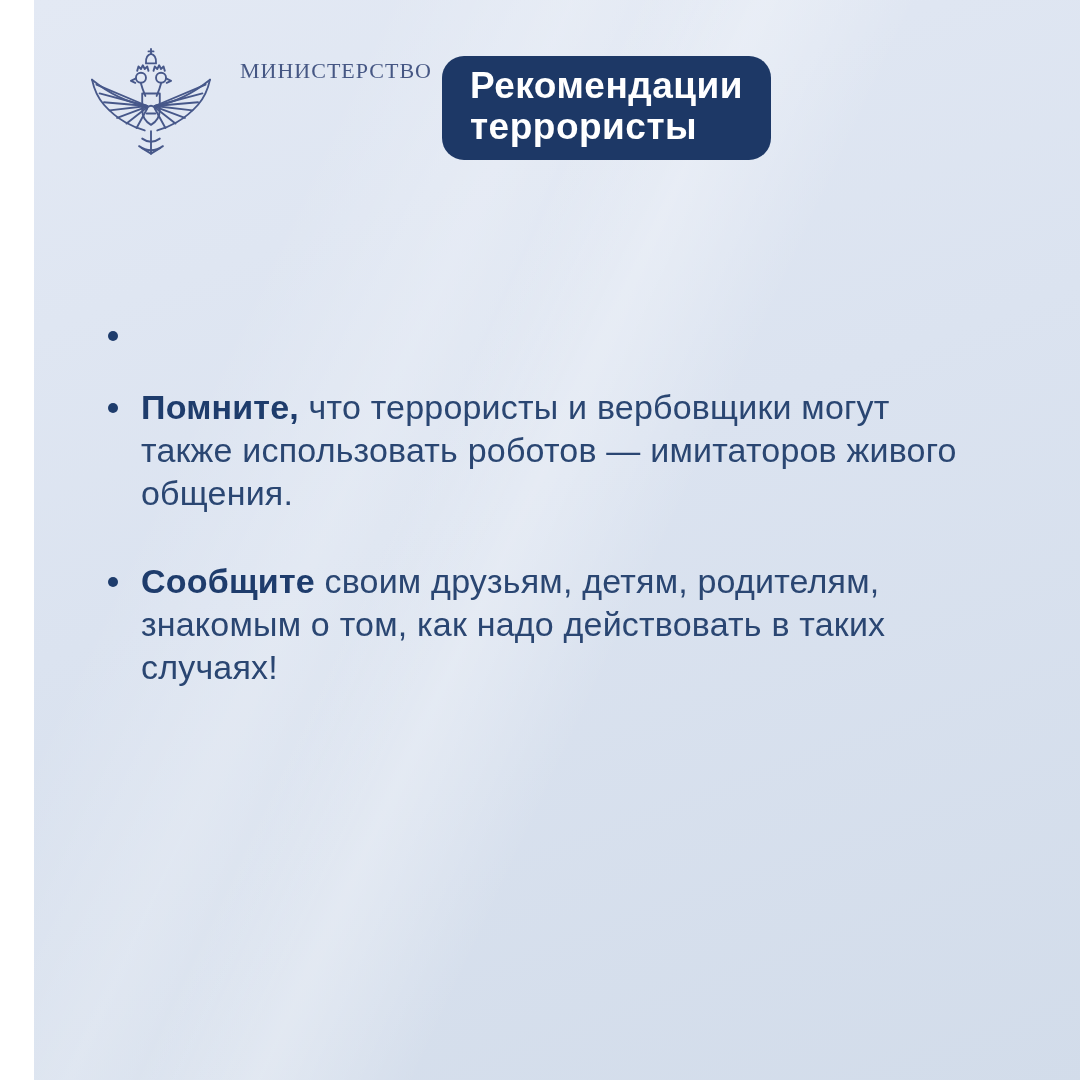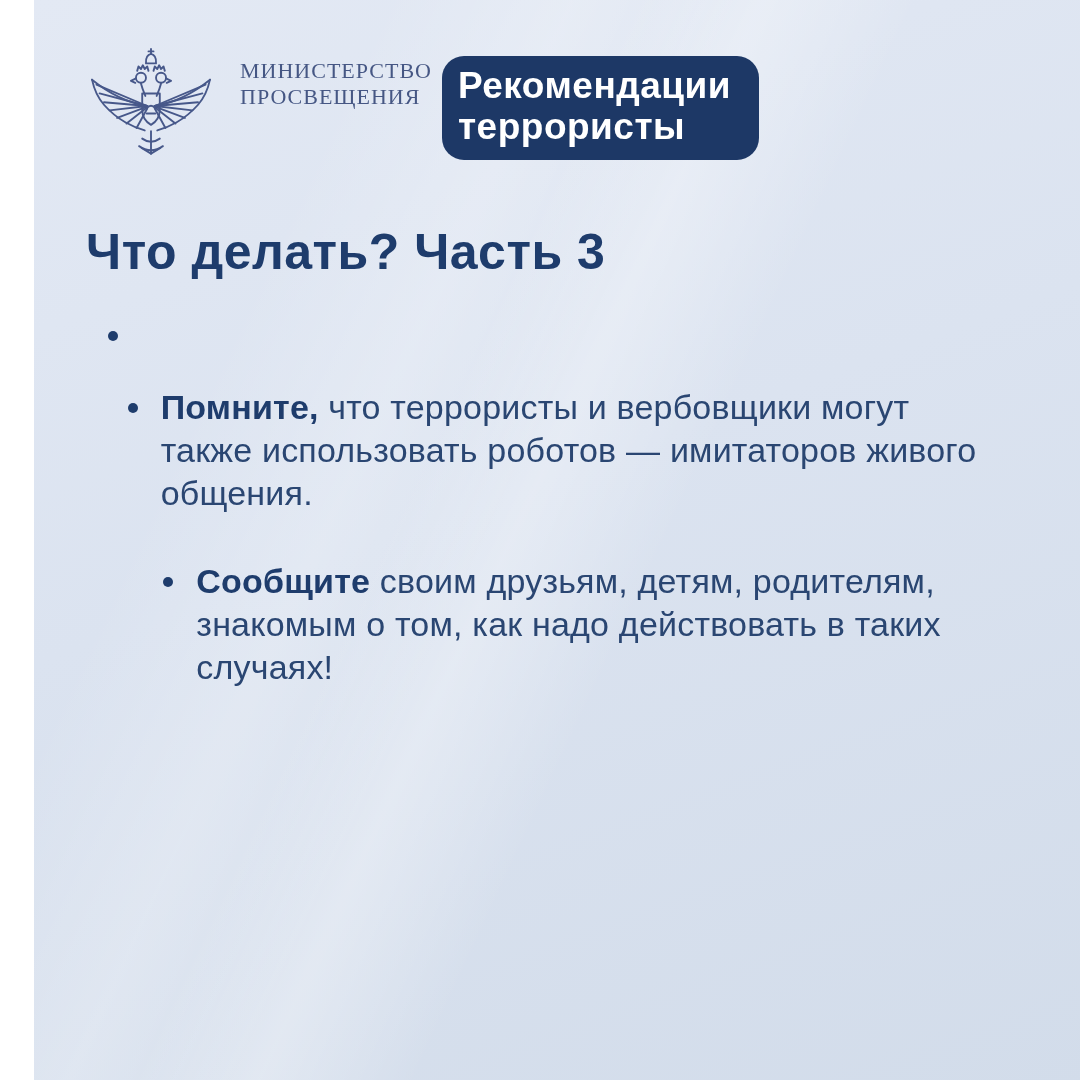--- a/index.html
+++ b/index.html
@@ -37,21 +37,21 @@
     font-family:"Liberation Serif", serif;
     font-size:22px;line-height:26px;
     letter-spacing:1px;
     color:var(--ministry);
   }
   .badge{
     position:absolute;left:408px;top:56px;
     background:var(--badge-bg);
     color:var(--badge-text);
     border-radius:22px;
-    padding:9px 28px 13px 16px;
+    padding:9px 28px 13px 28px;
     font-weight:700;
     font-size:37px;line-height:41px;
     letter-spacing:.5px;
   }
   
   .title{
     position:absolute;left:52px;top:226px;
     font-size:50px;line-height:52px;
     font-weight:700;
     letter-spacing:.5px;
@@ -59,21 +59,21 @@
   }
   
   .bullets{
     position:absolute;left:72px;top:314px;width:890px;
     list-style:none;
   }
   .bullet{
     display:flex;
     align-items:flex-start;
   }
-  .bullet + .bullet{margin-top:45px;justify-content:center;}
+  .bullet + .bullet{margin-top:45px;}
   .bullet-dot{
     flex:0 0 auto;
     width:10px;height:10px;border-radius:50%;
     background:var(--ink);
     margin:17px 23px 0 2px;
   }
   .bullet-text{
     font-size:34px;line-height:43px;
     color:var(--ink-soft);
     white-space:pre-line;
@@ -125,29 +125,27 @@
     <path d="M103,112 h14"></path>
 
     <path d="M110,140 v36"></path>
     <path d="M110,176 l-15,-9 M110,176 l15,-9"></path>
     <path d="M96,152 q14,10 28,0"></path>
     <path d="M91,164 q19,13 38,0"></path>
   </svg>
 
   <div class="ministry">
     <div>МИНИСТЕРСТВО</div>
-    <div>ПРОСВЕЩЕНИЯ</div>
   </div>
 
   <div class="badge">
     <div>Рекомендации</div>
     <div>террористы</div>
   </div>
 
-  <h1 class="title">Что делать? Часть 3</h1>
 
   <ul class="bullets">
     <li class="bullet">
       <span class="bullet-dot"></span>
     </li>
     <li class="bullet">
       <span class="bullet-dot"></span>
       <p class="bullet-text"><span class="lead">Помните,</span><span> что террористы и вербовщики могут
 также использовать роботов — имитаторов живого
 общения.</span></p>

